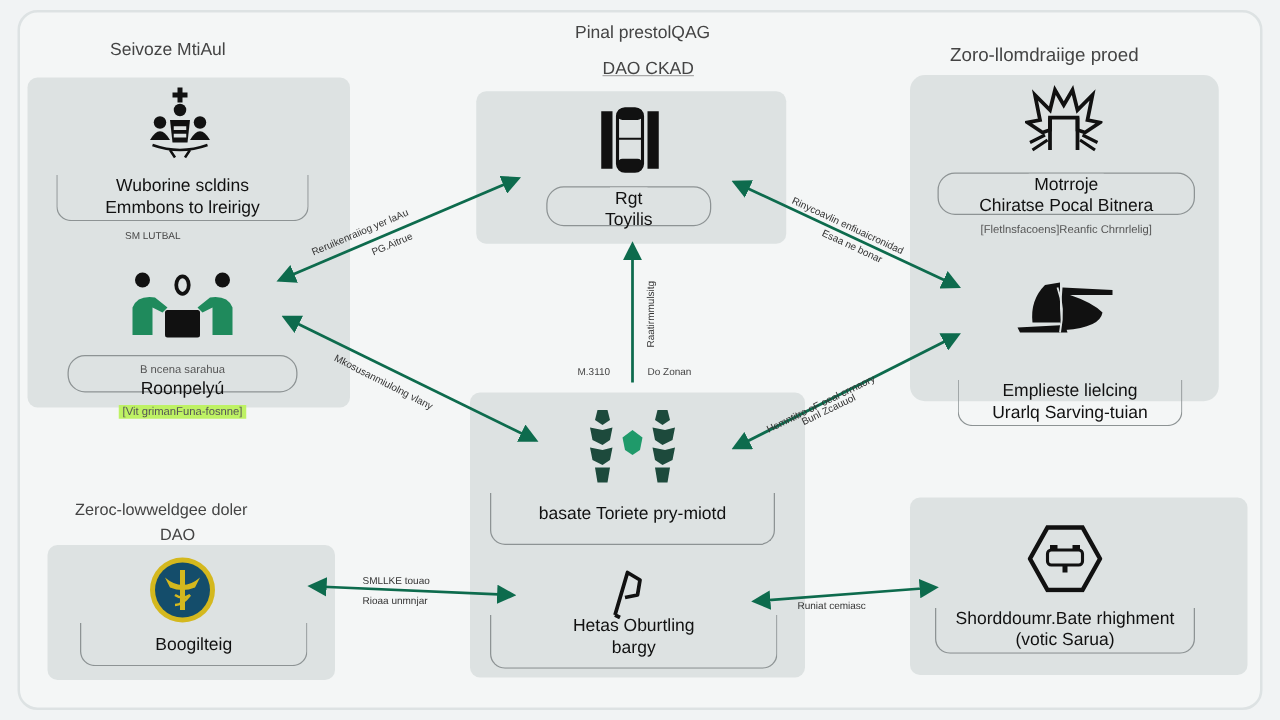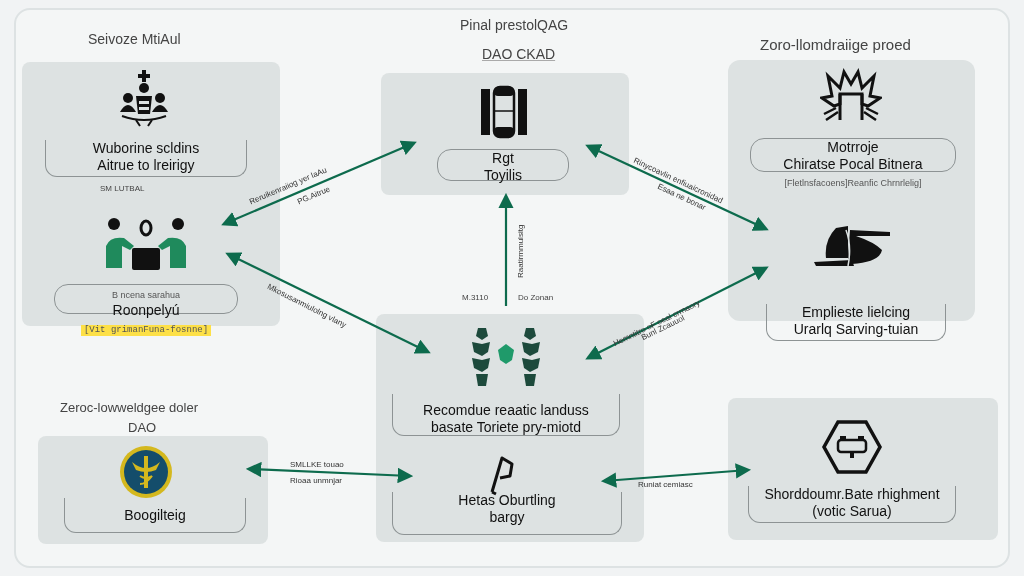--- a/index.html
+++ b/index.html
@@ -58,35 +58,35 @@
       <rect x="25" y="39" width="10" height="3" fill="#dde2e2"></rect>
     <circle cx="14" cy="30" r="5" fill="#111"></circle>
       <path d="M6 44 Q14 30 22 44 Z" fill="#111"></path>
     <circle cx="46" cy="30" r="5" fill="#111"></circle>
       <path d="M38 44 Q46 30 54 44 Z" fill="#111"></path>
     <path d="M8 48 Q30 56 52 48" stroke="#111" stroke-width="2" fill="none"></path>
     <path d="M22 52 L26 58 M38 52 L34 58" stroke="#111" stroke-width="2"></path>
   </svg>
   <div class="label-box" style="left:23px;top:78px;width:200px;height:36px;">
     <div>Wuborine scldins</div>
-    <div>Aitrue to lreirigy</div>
+    <div>Emmbons to lreirigy</div>
   </div>
   <div class="tiny" style="left:78px;top:122px;">SM LUTBAL</div>
   <svg class="icon" style="left:82px;top:154px;" width="84" height="56" viewBox="0 0 84 56">
     <circle cx="10" cy="8" r="6" fill="#111"></circle>
       <circle cx="74" cy="8" r="6" fill="#111"></circle>
     <ellipse cx="42" cy="12" rx="5" ry="7" fill="none" stroke="#111" stroke-width="3"></ellipse>
     <path d="M2 52 L2 30 Q6 20 20 22 L30 30 L26 34 L18 30 L18 52 Z" fill="#1f8a5c"></path>
     <path d="M82 52 L82 30 Q78 20 64 22 L54 30 L58 34 L66 30 L66 52 Z" fill="#1f8a5c"></path>
     <rect x="28" y="32" width="28" height="22" rx="2" fill="#111"></rect>
   </svg>
   <div class="label-box pill" style="left:32px;top:222px;width:182px;height:28px;">
     <div class="sub" style="margin-top:-7px;background:#dde2e2;display:inline-block;padding:0 3px;">B ncena sarahua</div>
     <div style="font-size:14px;">Roonpelyú</div>
-    <div class="sub" style="background:#fde047;display:inline-block;padding:0 3px;font-family:Liberation Mono, monospace;">[Vit grimanFuna-fosnne]</div>
+    <div class="sub" style="background:#bef264;display:inline-block;padding:0 3px;">[Vit grimanFuna-fosnne]</div>
   </div>
 </div>
 
 <div class="node" style="left:381px;top:73px;width:248px;height:122px;">
   <svg class="icon" style="left:98px;top:12px;" width="50" height="54" viewBox="0 0 50 54">
     <rect x="2" y="4" width="9" height="46" fill="#111"></rect>
       <rect x="39" y="4" width="9" height="46" fill="#111"></rect>
     <rect x="15" y="2" width="20" height="50" rx="6" fill="none" stroke="#111" stroke-width="2.5"></rect>
     <rect x="15" y="2" width="20" height="9" rx="4" fill="#111"></rect>
       <rect x="15" y="42" width="20" height="9" rx="4" fill="#111"></rect>
@@ -129,21 +129,20 @@
       <path d="M2 16 L12 18 L20 16 L18 26 L12 30 L4 26 Z"></path>
         <path d="M52 16 L62 18 L70 16 L68 26 L60 30 L54 26 Z"></path>
       <path d="M2 32 L12 34 L20 32 L18 42 L12 46 L4 42 Z"></path>
         <path d="M52 32 L62 34 L70 32 L68 42 L60 46 L54 42 Z"></path>
       <path d="M6 48 L18 48 L16 60 L8 60 Z"></path>
         <path d="M54 48 L66 48 L64 60 L56 60 Z"></path>
     </g>
     <path d="M28 24 L36 18 L44 24 L42 34 L36 38 L30 34 Z" fill="#1f9a6a"></path>
   </svg>
   <div class="label-box" style="left:16px;top:80px;width:228px;height:42px;padding-top:8px;box-sizing:border-box;">
-    <div>Recomdue reaatic landuss</div>
     <div>basate Toriete pry-miotd</div>
   </div>
   <svg class="icon" style="left:112px;top:140px;" width="30" height="42" viewBox="0 0 30 42">
     <path d="M4 38 L14 4 L24 10 L22 22 L12 24 M4 38 L8 40" stroke="#111" stroke-width="3" fill="none" stroke-linejoin="round"></path>
   </svg>
   <div class="label-box" style="left:16px;top:178px;width:228px;height:42px;">
     <div>Hetas Oburtling</div>
     <div>bargy</div>
   </div>
 </div>

